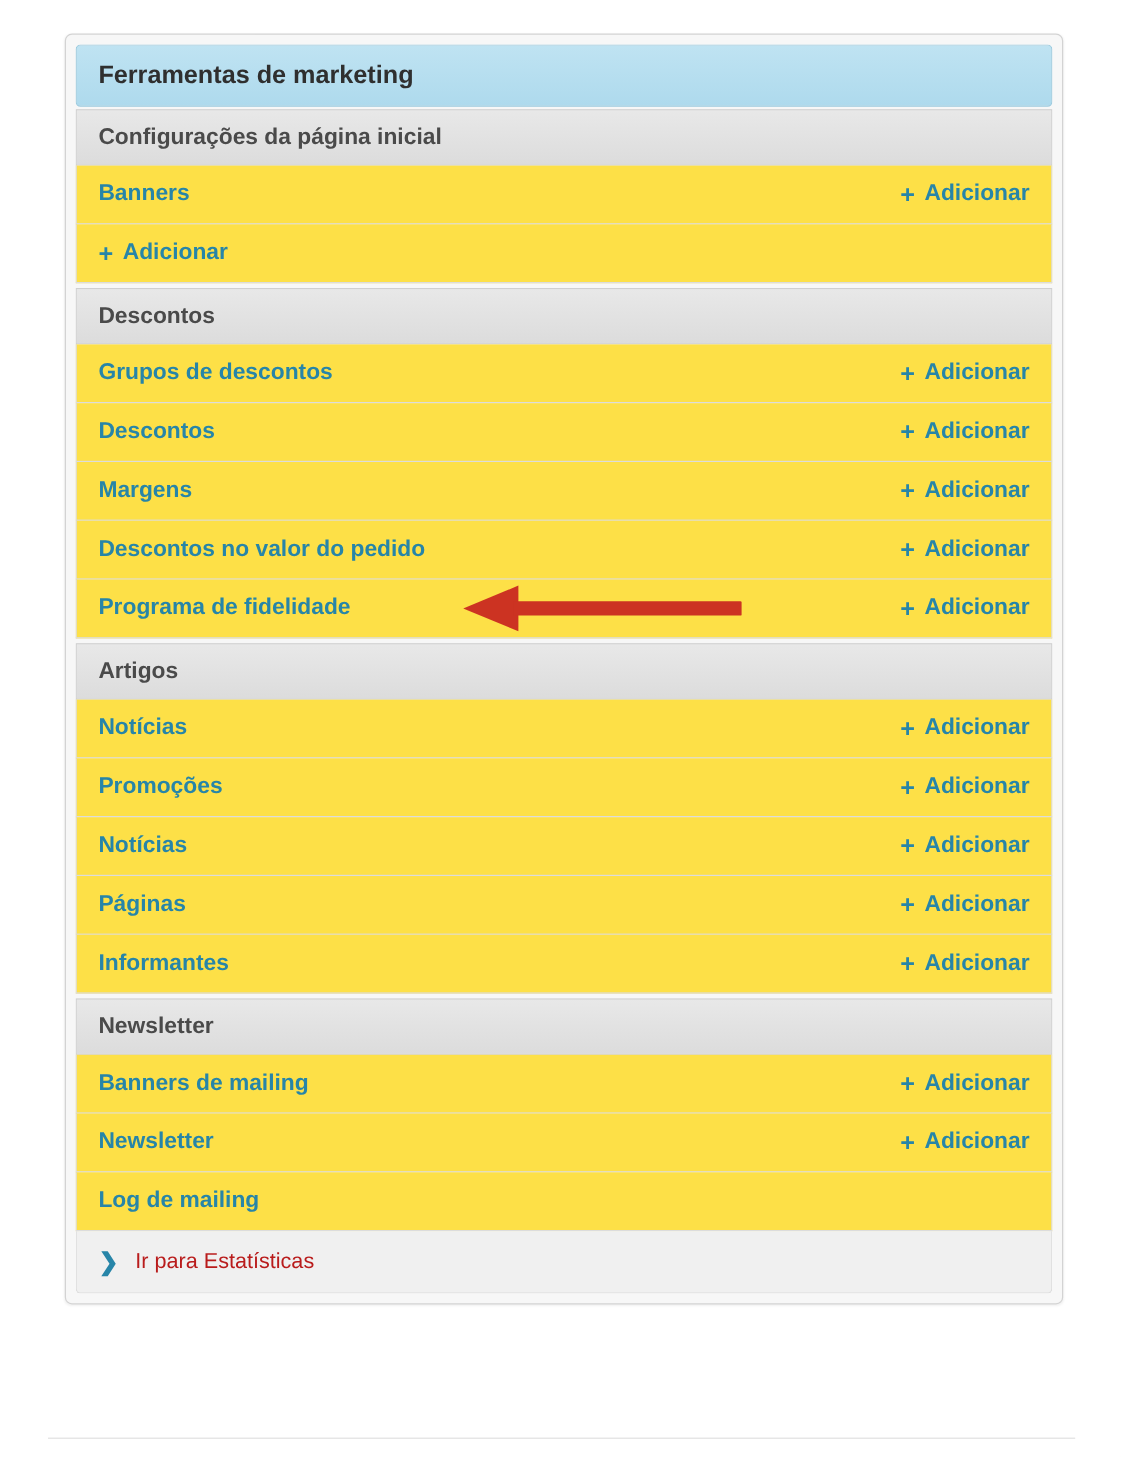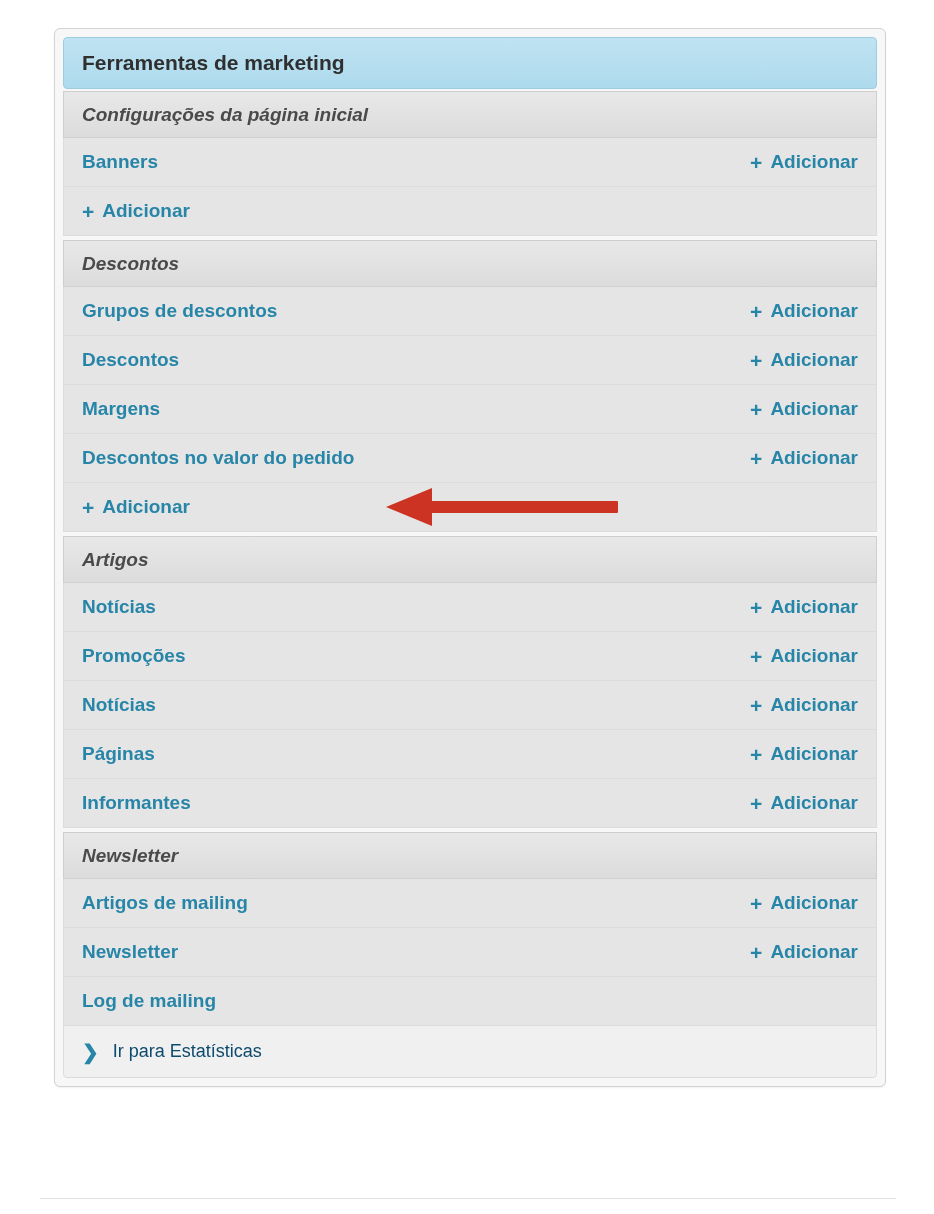--- a/index.html
+++ b/index.html
@@ -48,29 +48,28 @@
   }
   .group-header {
     background: linear-gradient(#e8e8e8, #dcdcdc);
     border: 1px solid #cfcfcf;
     border-top: none;
     height: 47px;
     display: flex;
     align-items: center;
     padding: 0 18px;
     box-sizing: border-box;
-    font-style: italic;
   }
   .group-header span {
     font-size: 19px;
     font-weight: bold;
     color: #4a4a4a;
   }
   .row {
-    background: #e5e5e5;
+    background: #fde047;
     border: 1px solid #dcdcdc;
     border-top: none;
     height: 49px;
     display: flex;
     align-items: center;
     justify-content: space-between;
     padding: 0 18px;
     box-sizing: border-box;
   }
   .row-label {
@@ -109,21 +108,21 @@
     gap: 14px;
   }
   .chevron-icon {
     color: #2785a8;
     font-size: 20px;
     font-weight: bold;
     line-height: 1;
   }
   .stats-label {
     font-size: 18px;
-    color: #0c4a6e;
+    color: #b91c1c;
     cursor: pointer;
   }
   .first-group {
     border-top: 1px solid #cfcfcf;
     margin-top: 2px;
   }
   .group-sep {
     margin-top: 4px;
     border-top: 1px solid #cfcfcf;
   }
@@ -198,20 +197,21 @@
         </span>
       </div>
       <div class="row">
         <span class="row-label">Descontos no valor do pedido</span>
         <span class="row-action">
           <span class="plus-icon">+</span>
           <span class="action-label">Adicionar</span>
         </span>
       </div>
       <div class="row">
+        <span class="row-label">Programa de fidelidade</span>
         <span class="row-action">
           <span class="plus-icon">+</span>
           <span class="action-label">Adicionar</span>
         </span>
       </div>
 
       <div class="group-header group-sep">
         <span>Artigos</span>
       </div>
       <div class="row">
@@ -247,21 +247,21 @@
         <span class="row-action">
           <span class="plus-icon">+</span>
           <span class="action-label">Adicionar</span>
         </span>
       </div>
 
       <div class="group-header group-sep">
         <span>Newsletter</span>
       </div>
       <div class="row">
-        <span class="row-label">Artigos de mailing</span>
+        <span class="row-label">Banners de mailing</span>
         <span class="row-action">
           <span class="plus-icon">+</span>
           <span class="action-label">Adicionar</span>
         </span>
       </div>
       <div class="row">
         <span class="row-label">Newsletter</span>
         <span class="row-action">
           <span class="plus-icon">+</span>
           <span class="action-label">Adicionar</span>

